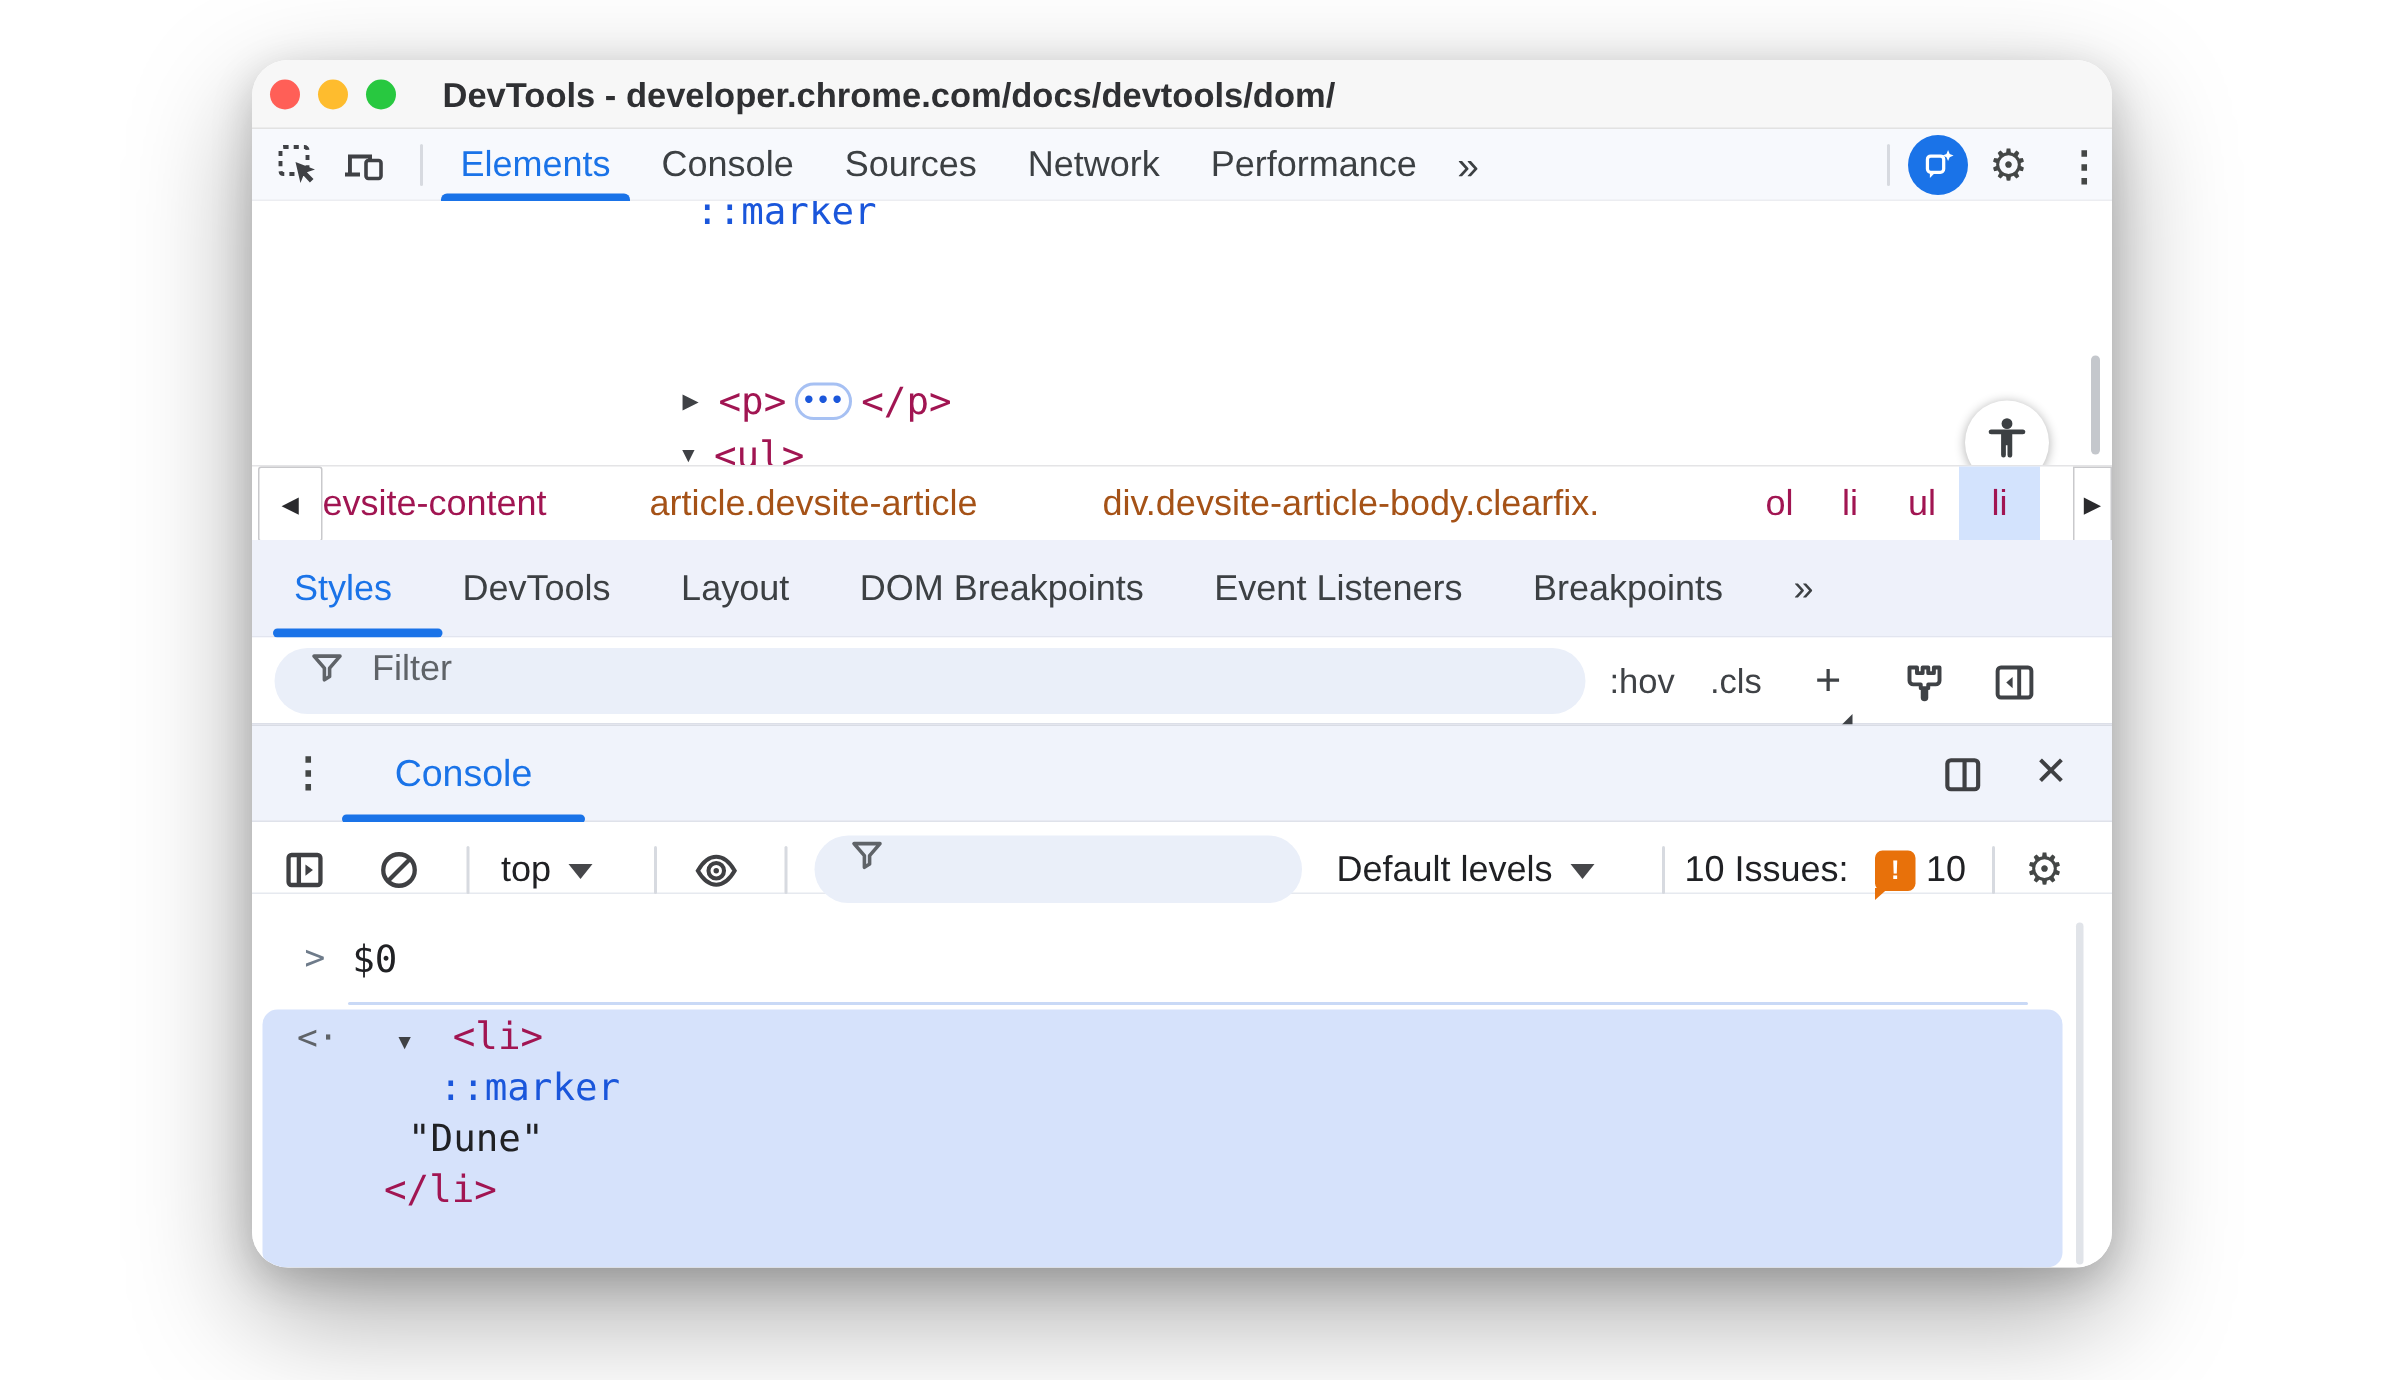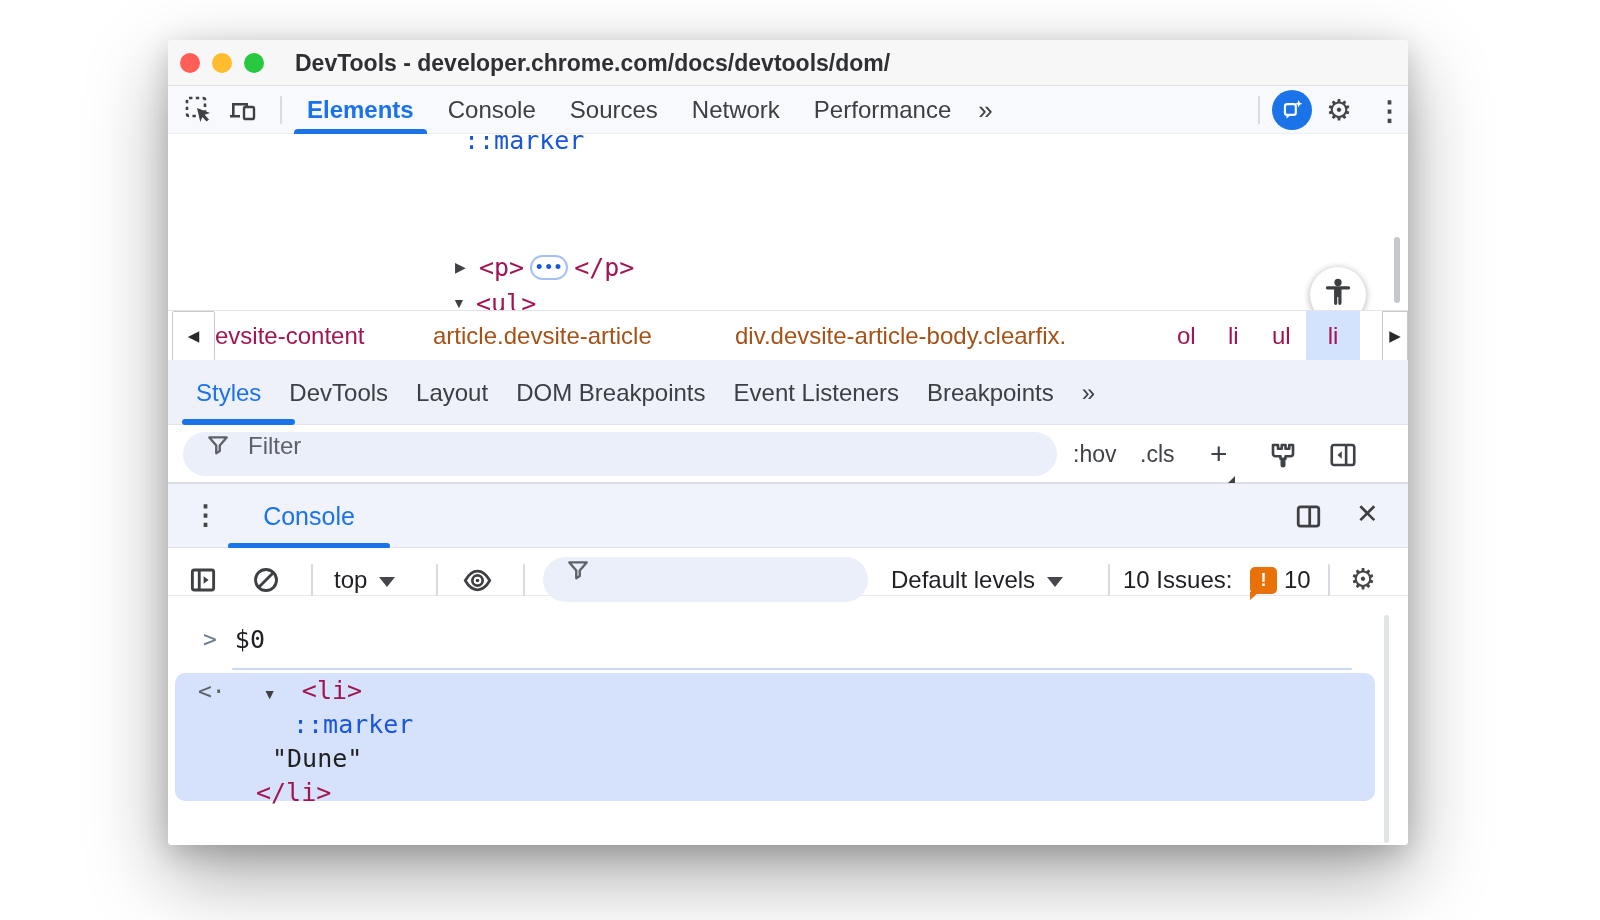--- a/index.html
+++ b/index.html
@@ -11,39 +11,39 @@
     --icon:#444746;
     --muted:#5f6368;
     --pill:#eaeff9;
     --lav:#eef1fa;
     --hdr:#f0f3fb;
     --result-bg:#d6e2fb;
   }
   *{box-sizing:border-box;margin:0;padding:0}
   body{width:1600px;height:920px;background:#fff;font-family:"Liberation Sans",sans-serif;overflow:hidden}
   .stage{position:relative;width:1600px;height:920px}
-  .win{position:absolute;left:168px;top:40px;width:1240px;height:805px;background:#fff;border-radius:4px;
+  .win{position:absolute;left:168px;top:40px;width:1240px;height:805px;background:#fff;border-radius:24px;
        overflow:hidden;box-shadow:0 30px 80px rgba(0,0,0,.35),0 8px 28px rgba(0,0,0,.18)}
   .abs{position:absolute}
 
   
   .titlebar{position:absolute;left:0;top:0;right:0;height:46px;background:#f7f7f7;border-bottom:1px solid #e2e2e2}
   .light{position:absolute;top:13px;width:20px;height:20px;border-radius:50%}
   .light.red{left:12px;background:#ff5f57}
   .light.yellow{left:44px;background:#febc2e}
   .light.green{left:76px;background:#28c840}
   .win-title{position:absolute;left:127px;top:0;height:46px;line-height:46px;font-size:23px;font-weight:700;color:#2f3033}
 
   
   .toolbar{position:absolute;left:0;top:46px;right:0;height:48px;background:#f7f9fd;border-bottom:1px solid #ecedf1}
   .tb-icon{position:absolute;top:9px;width:30px;height:30px}
   .vdiv{position:absolute;width:2px;background:#d7dae0;border-radius:1px}
   .tabs{position:absolute;left:122px;top:0;height:48px;display:flex;align-items:center}
   .tab{position:relative;height:48px;line-height:48px;padding:0 17px;font-size:24px;color:#3c4043;cursor:default;white-space:nowrap}
-  .tab.active{color:var(--blue);font-weight:700}
+  .tab.active{color:var(--blue);font-weight:400}
   .tab.active .ink{position:absolute;left:4px;right:4px;bottom:0;height:5px;border-radius:4px 4px 0 0;background:var(--blue)}
   .chev-more{font-size:26px;color:#3c4043;padding:0 10px}
   .round-blue{position:absolute;left:1104px;top:4px;width:40px;height:40px;border-radius:50%;background:var(--blue);display:flex;align-items:center;justify-content:center}
   .glyph{color:var(--icon)}
   .kebab{font-size:27px;font-weight:700;color:var(--icon);letter-spacing:0}
 
   
   .elements{position:absolute;left:0;top:94px;right:0;height:176px;background:#fff;overflow:hidden;
             font-family:"DejaVu Sans Mono",monospace;font-size:25px;color:var(--text)}
   .trow{position:absolute;height:36px;display:flex;align-items:center;white-space:nowrap}
@@ -60,21 +60,21 @@
   
   .crumbs{position:absolute;left:0;top:270px;right:0;height:50px;background:#fff;border-top:1px solid #e4e4e6;font-size:24px}
   .crumb{position:absolute;top:0;height:50px;line-height:50px;white-space:nowrap}
   .crumb-btn{position:absolute;top:0;height:50px;width:43px;background:#fff;border:1px solid #c9c9cc;
              display:flex;align-items:center;justify-content:center;font-size:15px;color:#2a2a2d}
   .crumb-chip{position:absolute;left:1138px;top:0;width:54px;height:50px;background:#d3e3fd;
               display:flex;align-items:center;justify-content:center}
 
   
   .side-tabs{position:absolute;left:0;top:320px;right:0;height:65px;background:var(--lav);
-             border-bottom:1px solid #e2e5ef;display:flex;padding-left:28px;gap:28px}
+             border-bottom:1px solid #e2e5ef;display:flex;padding-left:28px;gap:47px}
   .side-tab{position:relative;height:65px;line-height:65px;font-size:24px;color:#3c4043;white-space:nowrap}
   .side-tab.active{color:var(--blue);font-weight:500}
   .side-ink{position:absolute;left:14px;top:379px;width:113px;height:6px;border-radius:4px;background:var(--blue)}
 
   
   .filter-row{position:absolute;left:0;top:385px;right:0;height:58px;background:#fff;border-bottom:1px solid #dcdfe8}
   .pill{position:absolute;background:var(--pill);border-radius:23px;display:flex;align-items:flex-start}
   .filter-input{background:transparent;border:none;outline:none;font-size:24px;color:#5f6368;
                 font-family:"Liberation Sans",sans-serif;width:70%}
   .filter-input::placeholder{color:#5f6368;opacity:1}
@@ -98,21 +98,21 @@
   .issues-badge{position:absolute;left:1082px;top:19px;width:27px;height:27px;background:#e8710a;border-radius:5px;
                 color:#fff;font-size:18px;font-weight:700;text-align:center;line-height:27px}
   .issues-badge .tail{position:absolute;left:0;bottom:-6px;width:0;height:0;border-top:8px solid #e8710a;border-right:9px solid transparent}
 
   
   .con-content{position:absolute;left:0;top:572px;right:0;bottom:0;background:#fff;
                font-family:"DejaVu Sans Mono",monospace;font-size:25px;color:var(--text)}
   .prompt-row{position:absolute;left:0;top:8px;height:38px;display:flex;align-items:center}
   .prompt{color:#6e7b8a;margin-left:35px;margin-right:18px;font-size:23px}
   .msg-sep{position:absolute;left:64px;top:56px;width:1120px;height:2px;background:#c9d9f6;border-radius:1px}
-  .result-block{position:absolute;left:7px;top:61px;width:1200px;height:128px;background:var(--result-bg);border-radius:10px}
+  .result-block{position:absolute;left:7px;top:61px;width:1200px;height:172px;background:var(--result-bg);border-radius:10px}
   .rline{position:absolute;height:34px;line-height:34px;white-space:nowrap}
   .eval-arrow{color:#5f6368;font-size:23px}
   .str{color:var(--text)}
 </style>
 </head>
 <body>
 
 <div class="stage">
   <div class="win">
 

